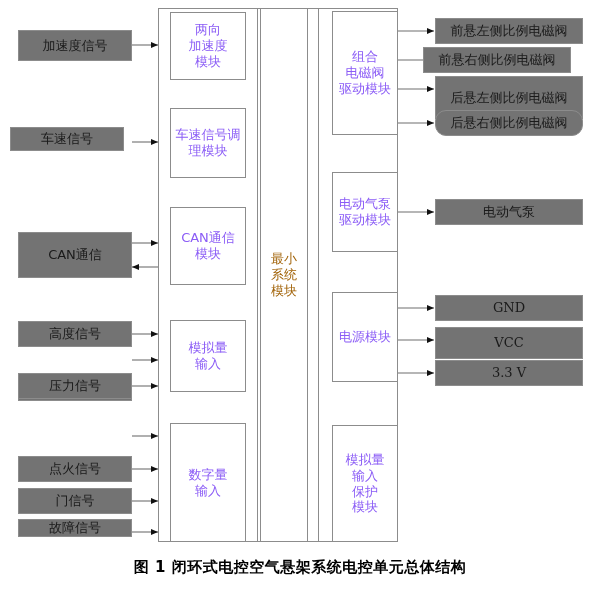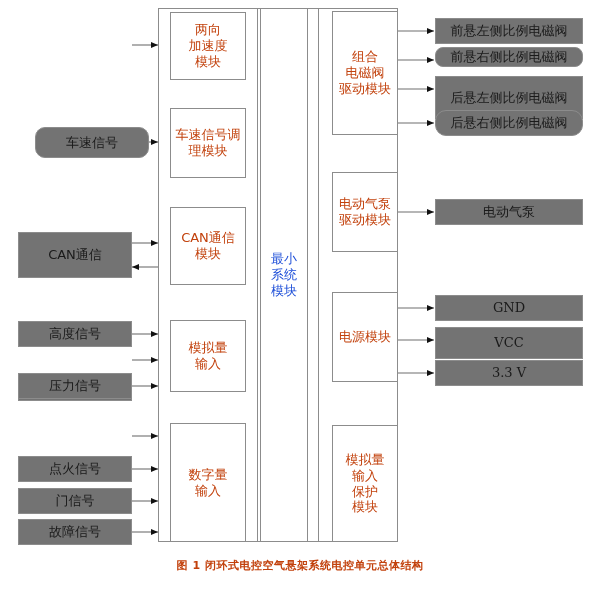--- a/index.html
+++ b/index.html
@@ -43,56 +43,56 @@
   }
   .inner-mod {
     position: absolute;
     box-sizing: border-box;
     border: 1px solid #8c8c8c;
     background: #ffffff;
     display: flex;
     align-items: center;
     justify-content: center;
     text-align: center;
-    color: #c2410c;
+    color: #8b5cf6;
     line-height: 1.22;
     font-size: 13px;
     white-space: pre-line;
   }
   .center-col {
     position: absolute;
     box-sizing: border-box;
     border: 1px solid #8c8c8c;
     background: transparent;
     display: flex;
     align-items: center;
     justify-content: center;
     text-align: center;
-    color: #1d4ed8;
+    color: #a16207;
     font-size: 13px;
     line-height: 1.25;
     white-space: pre-line;
   }
   #wires {
     position: absolute;
     left: 0;
     top: 0;
     width: 600px;
     height: 600px;
     pointer-events: none;
   }
   .caption {
     position: absolute;
     left: 0;
     top: 558px;
     width: 600px;
     text-align: center;
-    font-size: 11px;
+    font-size: 15px;
     font-weight: bold;
-    color: #c2410c;
+    color: #000000;
     letter-spacing: 0.5px;
   }
   .latin {
     font-family: "DejaVu Serif", "Liberation Serif", serif;
   }
 </style>
 </head>
 <body>
 
 <div id="page">
@@ -143,37 +143,38 @@
   <div class="frame" style="left:158px; top:8px; width:240px; height:534px;"></div>
 
   <div class="col-frame" style="left:158px; top:8px; width:100px; height:534px;"></div>
 
   <div class="center-col" style="left:260px; top:8px; width:48px; height:534px;">最小
 系统
 模块</div>
 
   <div class="col-frame" style="left:318px; top:8px; width:80px; height:534px;"></div>
 
-
-  <div class="box" style="left:35px; top:127px; width:114px; height:31px;border-radius:10px;">车速信号</div>
+  <div class="box" style="left:18px; top:30px; width:114px; height:31px;">加速度信号</div>
+
+  <div class="box" style="left:10px; top:127px; width:114px; height:24px;">车速信号</div>
 
   <div class="box" style="left:18px; top:232px; width:114px; height:46px;">CAN通信</div>
 
   <div class="box" style="left:18px; top:321px; width:114px; height:26px;">高度信号</div>
 
   <div class="box" style="left:18px; top:347px; width:114px; height:26px;margin-top:28px;">电池电压</div>
 
   <div class="box" style="left:18px; top:373px; width:114px; height:26px;">压力信号</div>
 
 
   <div class="box" style="left:18px; top:456px; width:114px; height:26px;">点火信号</div>
 
   <div class="box" style="left:18px; top:488px; width:114px; height:26px;">门信号</div>
 
-  <div class="box" style="left:18px; top:519px; width:114px; height:26px;">故障信号</div>
+  <div class="box" style="left:18px; top:519px; width:114px; height:18px;">故障信号</div>
 
   <div class="inner-mod" style="left:170px; top:12px; width:76px; height:68px;">两向
 加速度
 模块</div>
 
   <div class="inner-mod" style="left:170px; top:108px; width:76px; height:70px;">车速信号调
 理模块</div>
 
   <div class="inner-mod" style="left:170px; top:207px; width:76px; height:78px;">CAN通信
 模块</div>
@@ -193,21 +194,21 @@
 
   <div class="inner-mod" style="left:332px; top:292px; width:66px; height:90px;">电源模块</div>
 
   <div class="inner-mod" style="left:332px; top:425px; width:66px; height:117px;">模拟量
 输入
 保护
 模块</div>
 
   <div class="box" style="left:435px; top:18px; width:148px; height:26px;">前悬左侧比例电磁阀</div>
 
-  <div class="box" style="left:435px; top:47px; width:148px; height:20px;border-radius:8px;">前悬右侧比例电磁阀</div>
+  <div class="box" style="left:423px; top:47px; width:148px; height:26px;">前悬右侧比例电磁阀</div>
 
   <div class="box" style="left:435px; top:76px; width:148px; height:43px;">后悬左侧比例电磁阀</div>
 
   <div class="box" style="left:435px; top:110px; width:148px; height:26px;border-radius:11px;">后悬右侧比例电磁阀</div>
 
   <div class="box" style="left:435px; top:199px; width:148px; height:26px;">电动气泵</div>
 
   <div class="box latin" style="left:435px; top:295px; width:148px; height:26px;">GND</div>
 
   <div class="box latin" style="left:435px; top:327px; width:148px; height:32px;">VCC</div>

